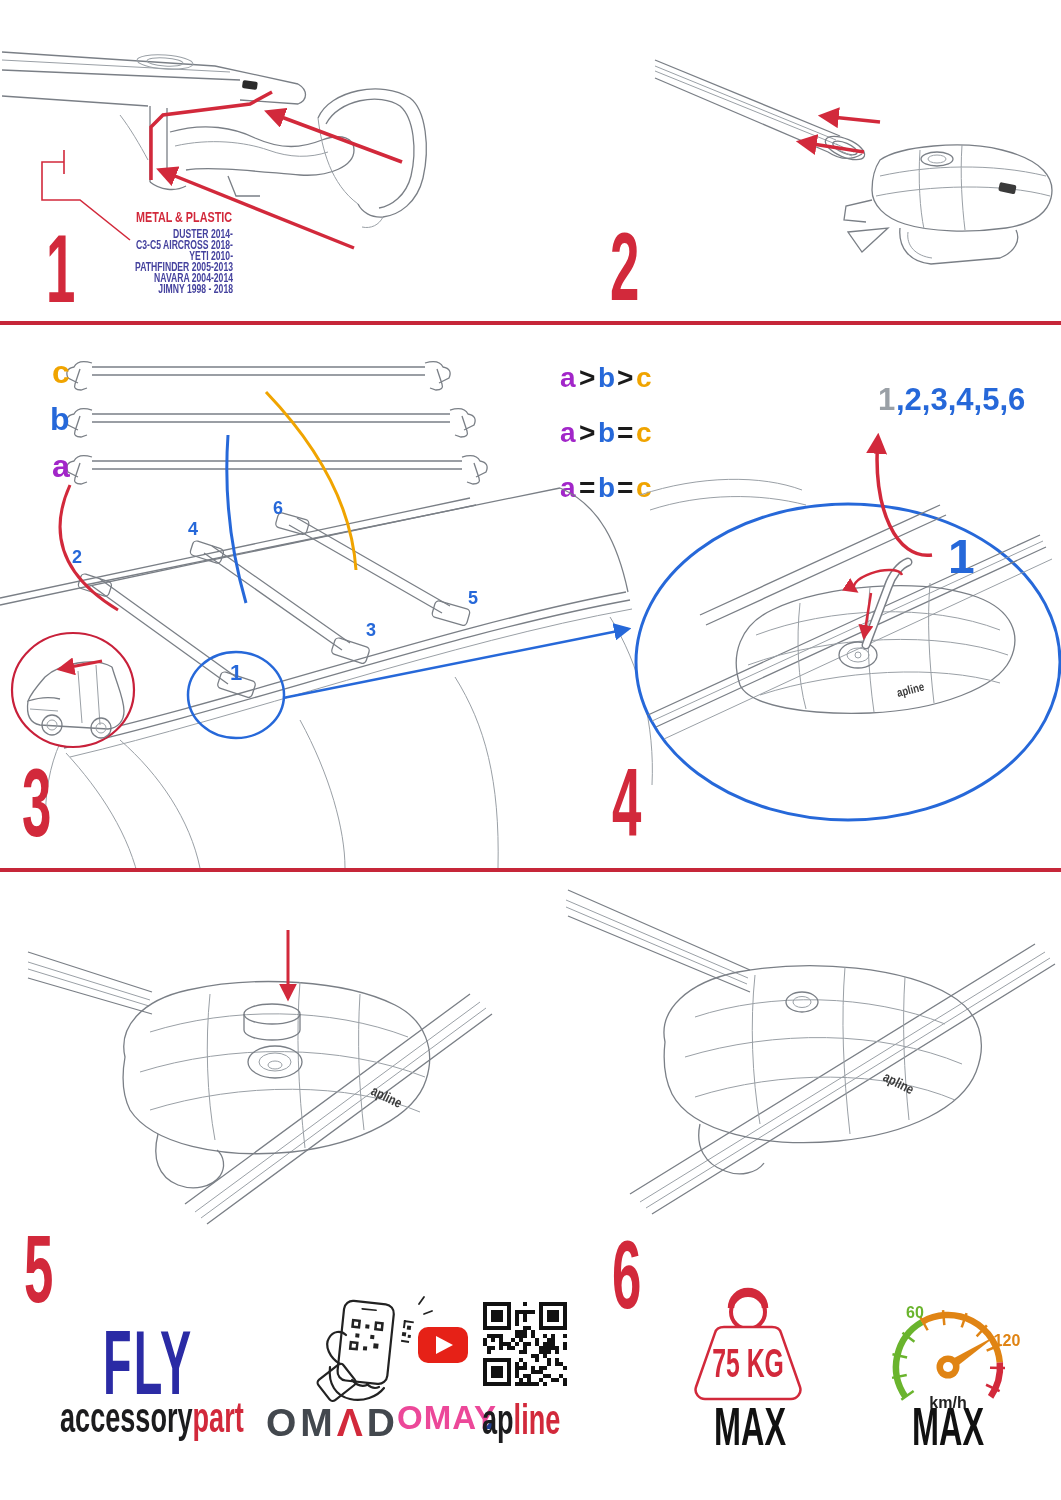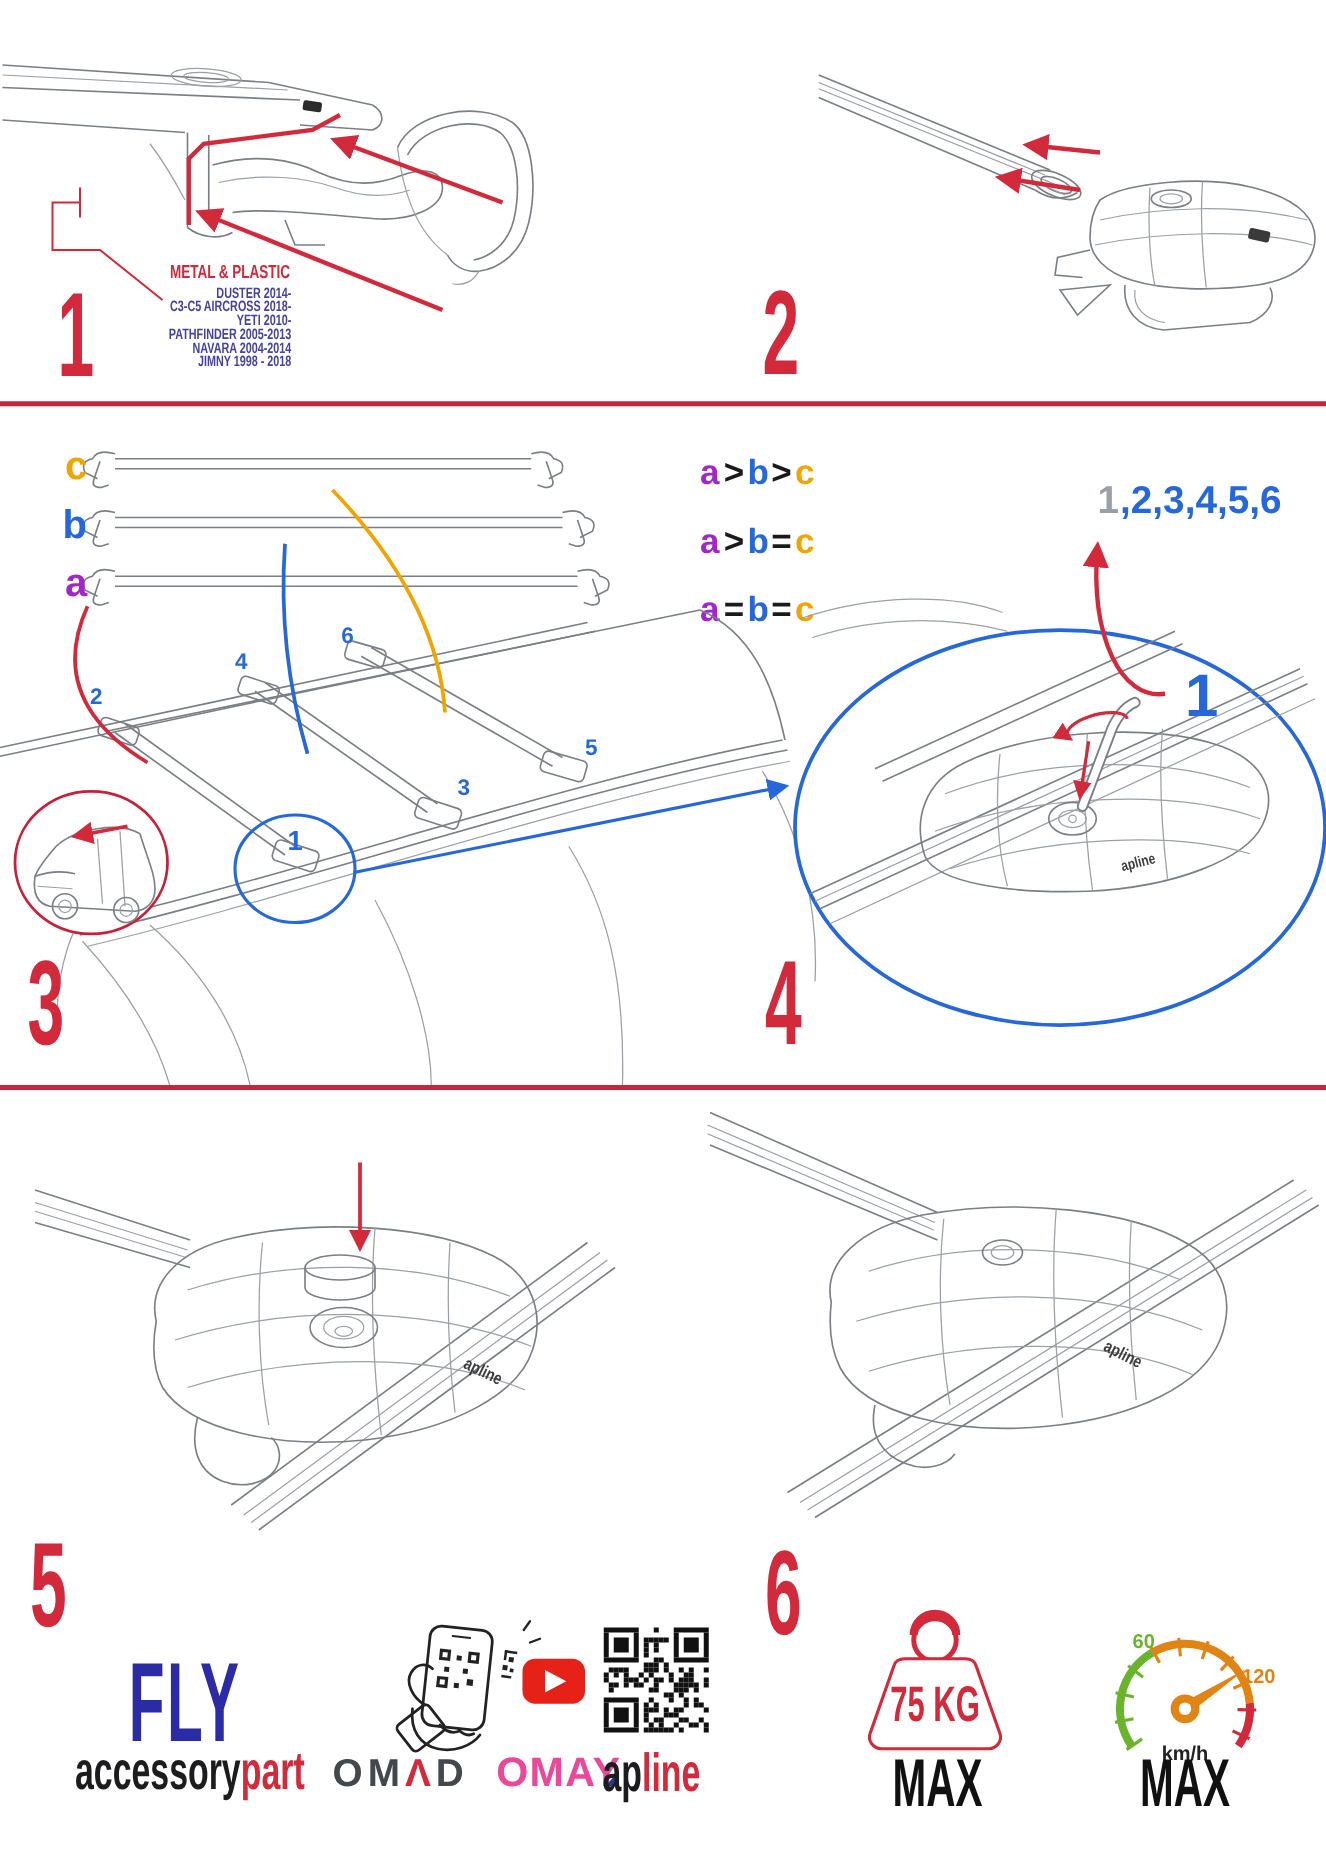--- a/index.html
+++ b/index.html
@@ -12,21 +12,21 @@
   svg text{font-family:"Liberation Sans",sans-serif;}
   .lineart{stroke:#7a7f86;stroke-width:1.3;fill:none;}
   .lineart2{stroke:#9aa0a6;stroke-width:1;fill:none;}
   .redln{stroke:#d2293b;fill:none;}
   
   .fly{position:absolute;left:103px;top:1318px;font-size:90px;font-weight:bold;color:#2b2ba5;
        line-height:1;transform:scaleX(0.52);transform-origin:left top;letter-spacing:4px;}
   .accpart{position:absolute;left:60px;top:1396px;font-size:43px;font-weight:bold;line-height:1;
        transform:scaleX(0.63);transform-origin:left top;letter-spacing:0;}
   .accpart .blk{color:#1c1c1e}.accpart .red{color:#d2293b}
-  .omad{position:absolute;left:266px;top:1403px;font-size:31px;font-weight:bold;color:#43484e;
+  .omad{position:absolute;left:266px;top:1403px;font-size:39px;font-weight:bold;color:#43484e;
        letter-spacing:4px;line-height:1;}
   .omad .red{color:#d2293b}
   .omay{position:absolute;left:397px;top:1401px;font-size:33px;font-weight:800;color:#ec4899;
        letter-spacing:1px;line-height:1;}
   .omay .acc{display:inline-block;width:0;height:0;border-left:11px solid transparent;
        border-bottom:12px solid #1f3d8f;margin-left:-13px;}
   .apline{position:absolute;left:482px;top:1398px;font-size:43px;font-weight:bold;line-height:1;
        transform:scaleX(0.63);transform-origin:left top;}
   .apline .blk{color:#1c1c1e}.apline .red{color:#d2293b}
 </style>

